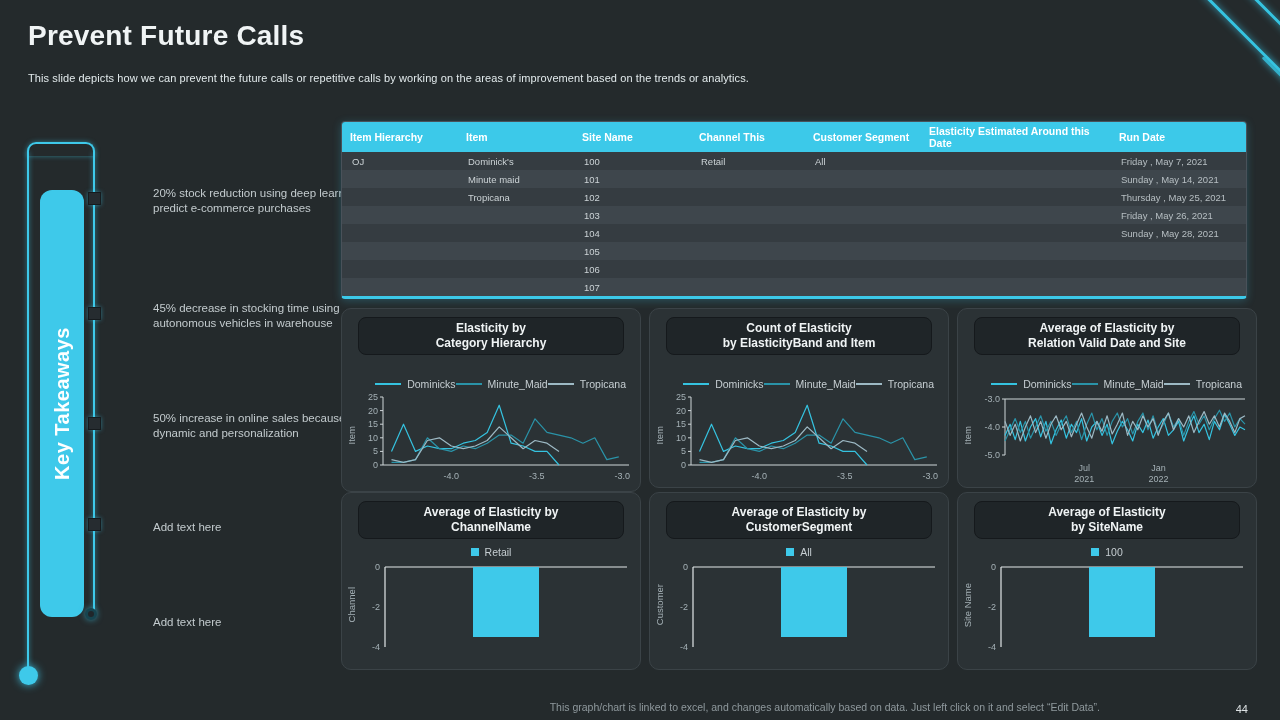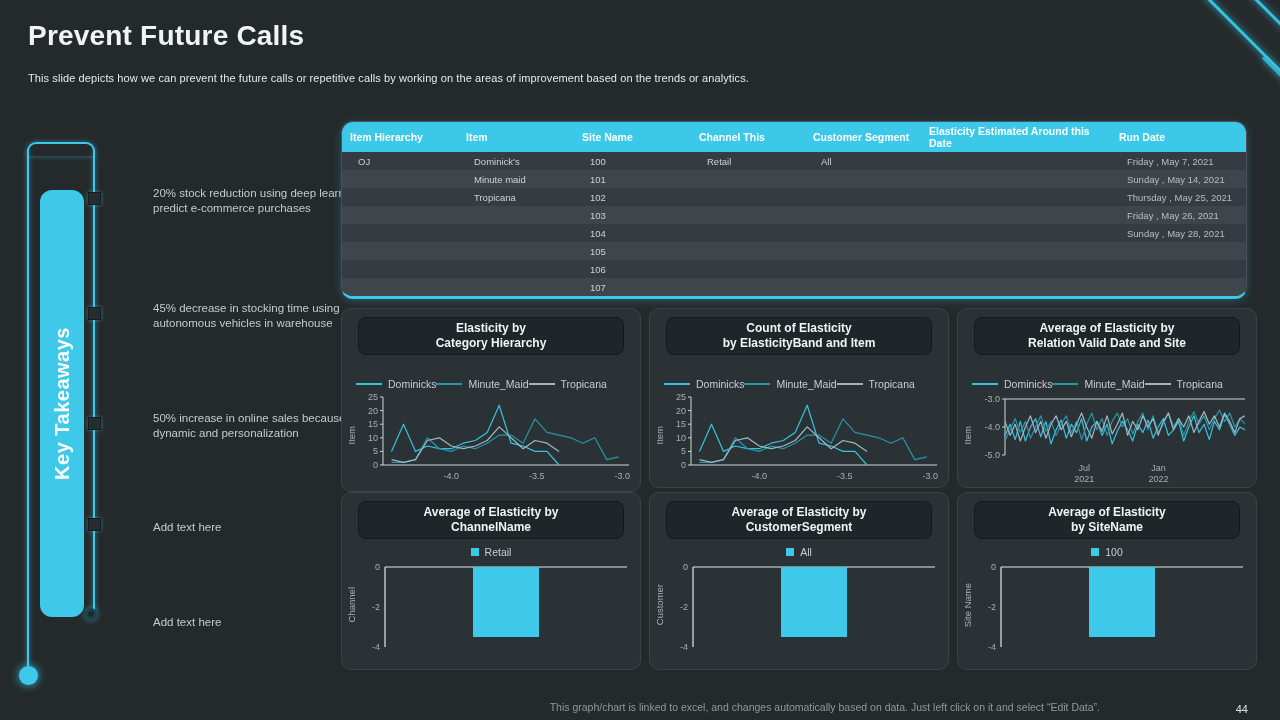--- a/index.html
+++ b/index.html
@@ -35,40 +35,40 @@
   .marker { position:absolute; left:88px; width:13px; height:13px; background:#262c30;
             border:1px solid #161b1e; box-shadow:0 0 4px rgba(62,201,234,.5); }
   .m1{top:192px} .m2{top:307px} .m3{top:417px} .m4{top:518px}
   .ringmark { position:absolute; left:85px; top:608px; width:12px; height:12px; border-radius:50%;
               background:#20262a; border:3px solid #17444f; box-shadow:0 0 6px rgba(62,201,234,.6); }
   .bullet { position:absolute; left:117px; width:224px; font-size:11.5px; line-height:1.32; color:#c3cbce;margin-left:36px; }
   .b1{top:186px} .b2{top:301px} .b3{top:411px} .b4{top:520px} .b5{top:615px}
 
   
   .tablewrap { position:absolute; left:341px; top:121px; width:906px; border:1px solid #49525a;
-               border-bottom:3px solid #3cc9e9; border-radius:12px; overflow:hidden;
+               border-bottom:3px solid #3cc9e9; border-radius:4px; overflow:hidden;
                box-shadow:0 2px 8px rgba(62,201,234,.25); }
   table { width:100%; border-collapse:collapse; table-layout:fixed; }
   thead th { background:#3cc9e9; color:#ffffff; font-size:10.5px; font-weight:bold; text-align:left;
              padding:3px 8px; height:30px; line-height:1.15; vertical-align:middle; }
-  tbody td { font-size:9.5px; color:#ccd3d6; padding:2px 16px; height:18px; white-space:nowrap;
+  tbody td { font-size:9.5px; color:#ccd3d6; padding:2px 10px; height:18px; white-space:nowrap;
              overflow:hidden; vertical-align:middle; }
   tbody tr:nth-child(odd) { background:#353c41; }
   tbody tr:nth-child(even) { background:#3e464c; }
   tbody td:last-child { color:#b7bfc3; }
 
   
   .panel { position:absolute; width:300px; height:180px; background:#2b3235; border:1px solid #3b4347;
            border-radius:10px; }
   .ptitle { position:absolute; left:16px; right:16px; top:8px; height:38px; background:#1f2528;
             border:1px solid #15191c; border-radius:8px; display:flex; flex-direction:column;
             align-items:center; justify-content:center; text-align:center; }
   .ptitle span { display:block; font-size:12px; font-weight:bold; color:#f0f4f5; line-height:1.28; }
   .plegend { position:absolute; top:69px; left:14px; right:14px; display:flex;
-             justify-content:flex-start; align-items:center; font-size:10.5px; color:#c6ced2; }
+             justify-content:flex-end; align-items:center; font-size:10.5px; color:#c6ced2; }
   .barpanel .plegend { top:53px; justify-content:center; }
   .lg { display:flex; align-items:center; gap:6px; }
   .lswatch { display:inline-block; width:26px; height:2px; }
   .bswatch { display:inline-block; width:8px; height:8px; }
   .plot { position:absolute; left:7px; top:84px; width:286px; height:92px; }
   .barpanel .plot { top:64px; width:286px; height:104px; }
   .plot text { font-family:"Liberation Sans", sans-serif; font-size:9px; fill:#a5b1b6; }
   .ylab { position:absolute; left:2px; top:88px; height:76px; width:14px; display:flex;
           align-items:center; justify-content:center; }
   .barpanel .ylab { top:68px; height:88px; }

